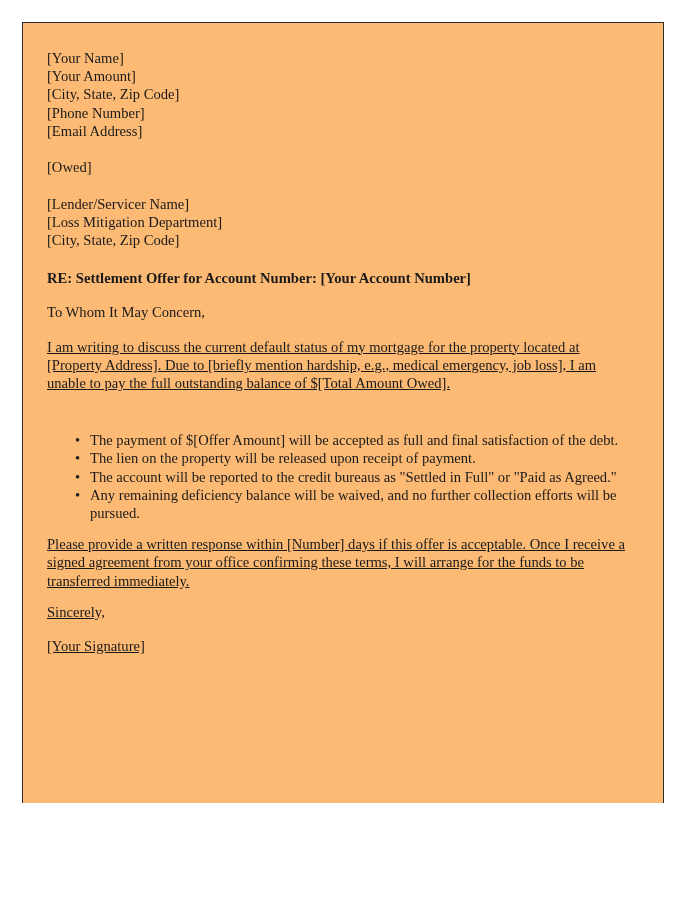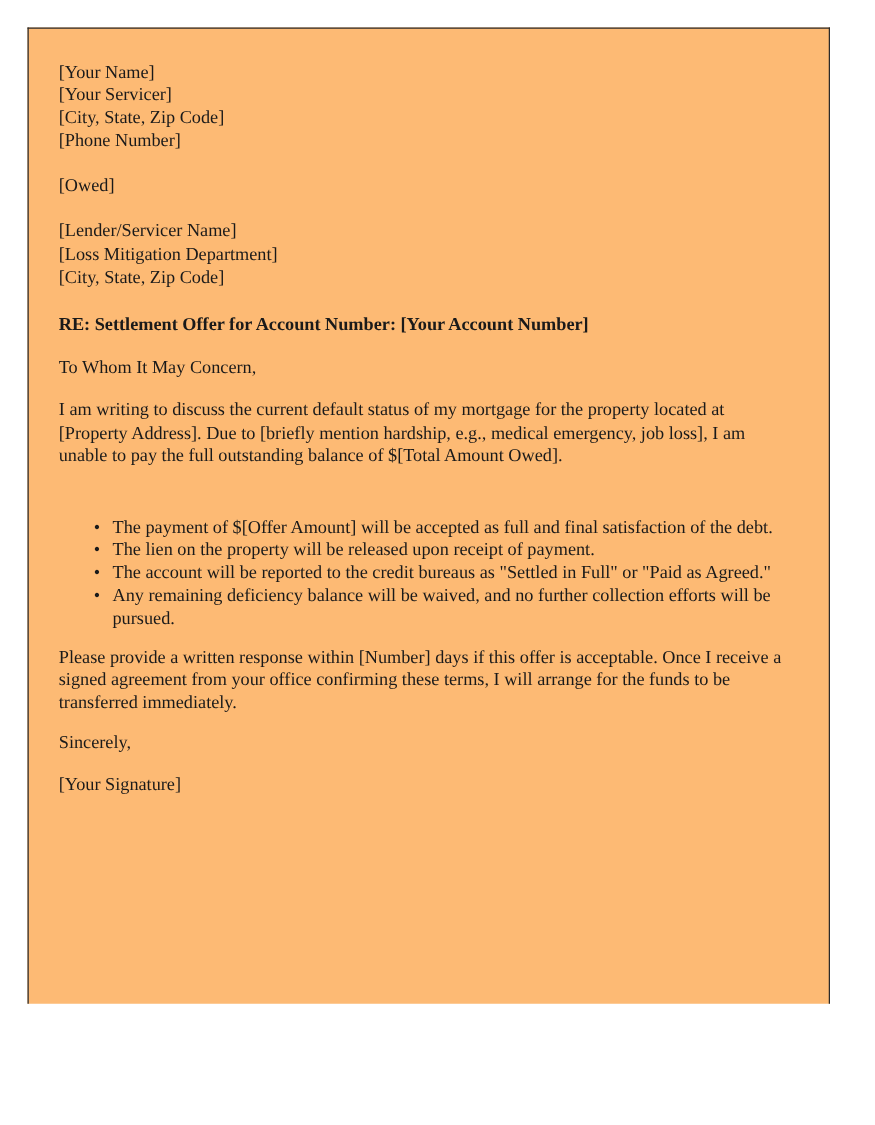--- a/index.html
+++ b/index.html
@@ -60,20 +60,21 @@
     padding-top: 1px;
   }
 
   .salutation {
     margin: 0;
   }
 
   .para {
     margin: 0;
     text-align: left;
+    text-decoration: underline;
   }
 
   .gap-sm { height: 13px; }
   .gap-md { height: 16px; }
   .gap-lg { height: 19px; }
 
   ul.terms-list {
     margin: 0;
     padding: 0;
     list-style: none;
@@ -93,23 +94,24 @@
   }
 </style>
 </head>
 <body>
 
 <div class="page-sheet">
   <div class="letter-body">
 
     <div class="addr-block">
       <span class="addr-line">[Your Name]</span>
-      <span class="addr-line">[Your Servicer]</span>
+      <span class="addr-line">[Your Amount]</span>
       <span class="addr-line">[City, State, Zip Code]</span>
       <span class="addr-line">[Phone Number]</span>
+      <span class="addr-line">[Email Address]</span>
     </div>
 
     <span class="spacer-line"></span>
 
     <div class="addr-block">
       <span class="addr-line">[Owed]</span>
     </div>
 
     <span class="spacer-line"></span>
 

